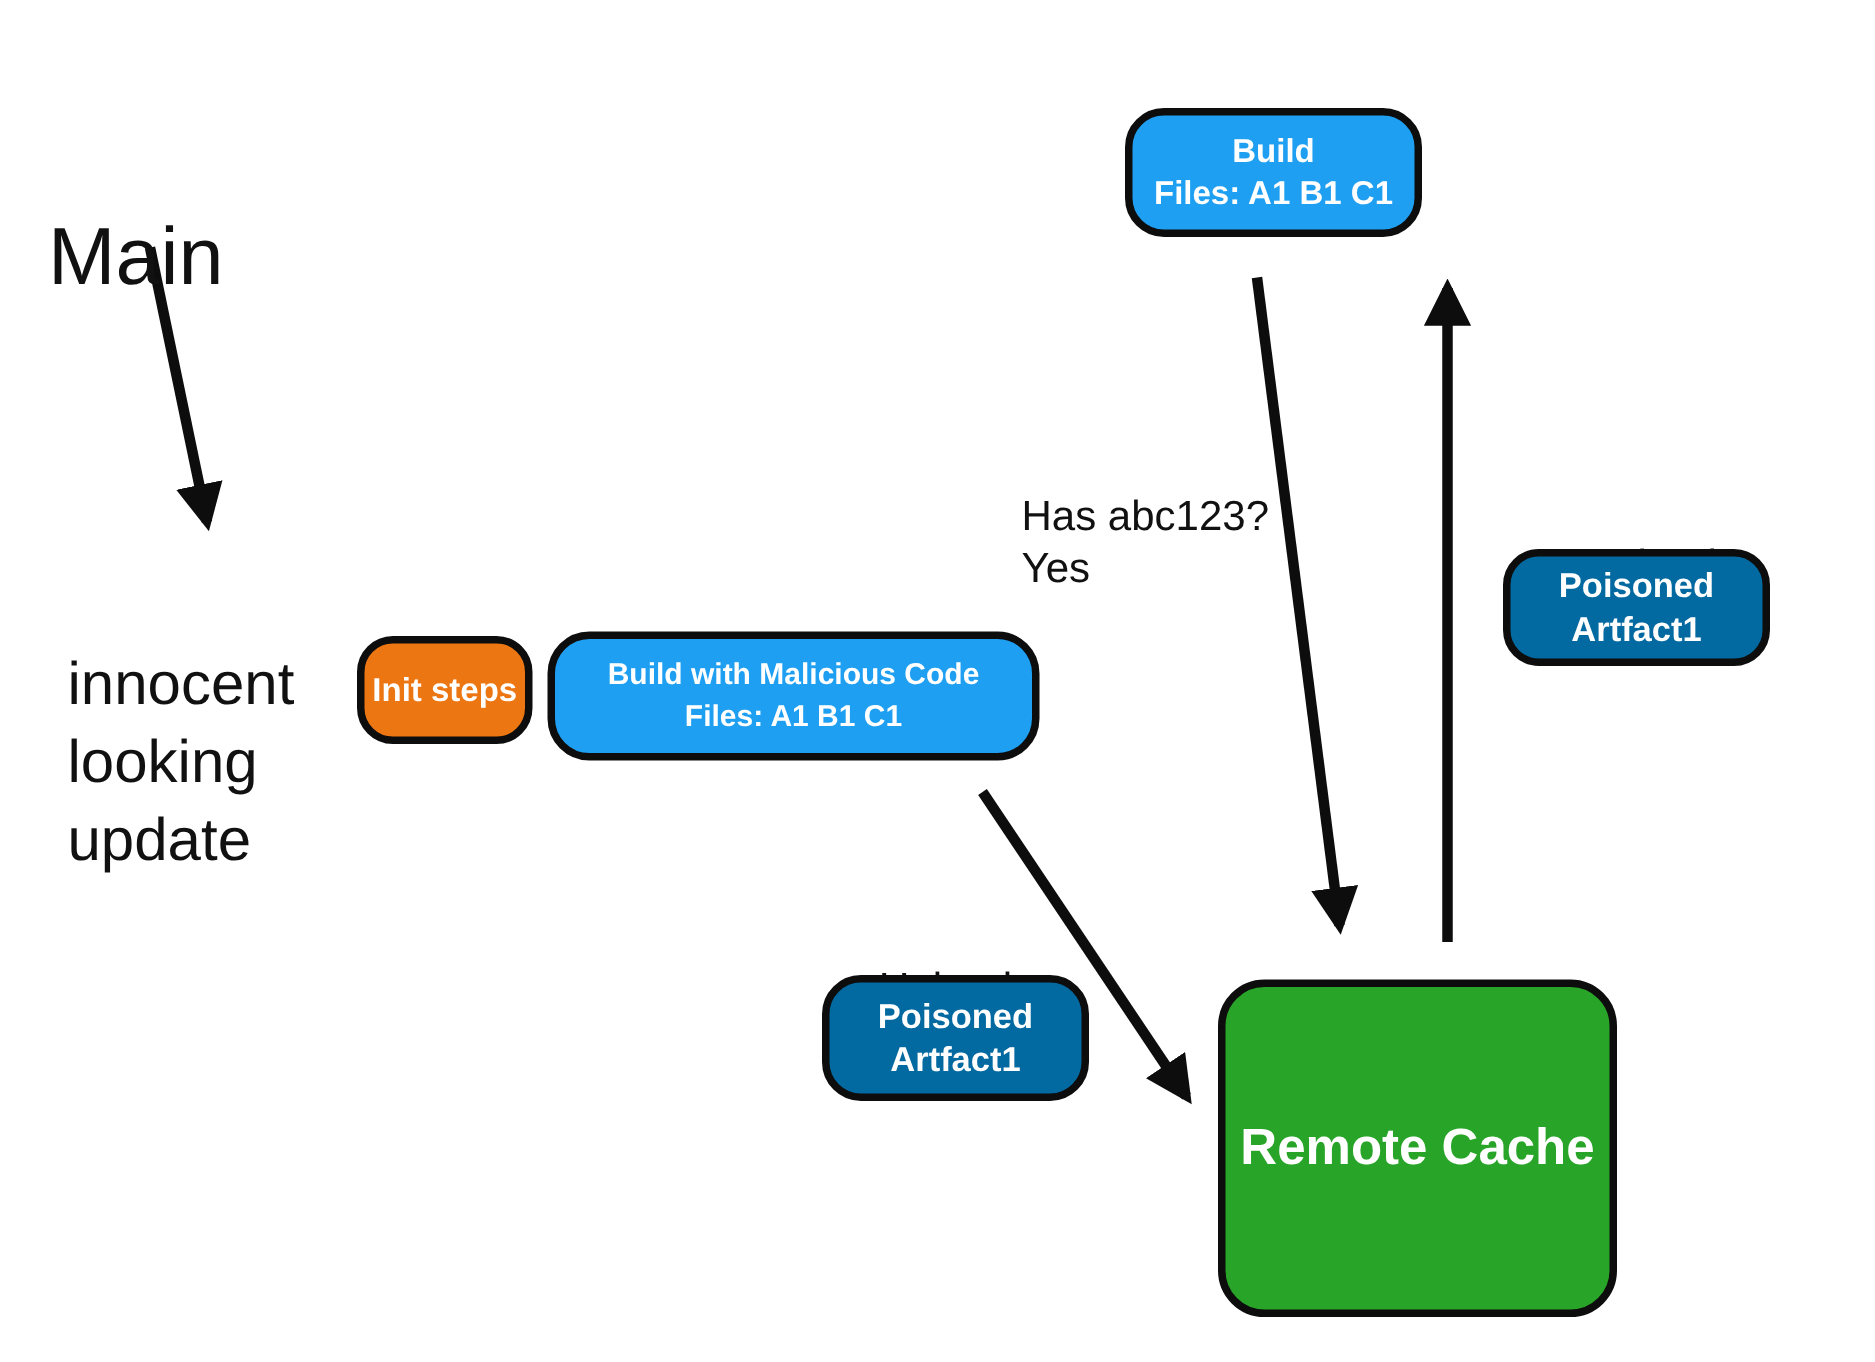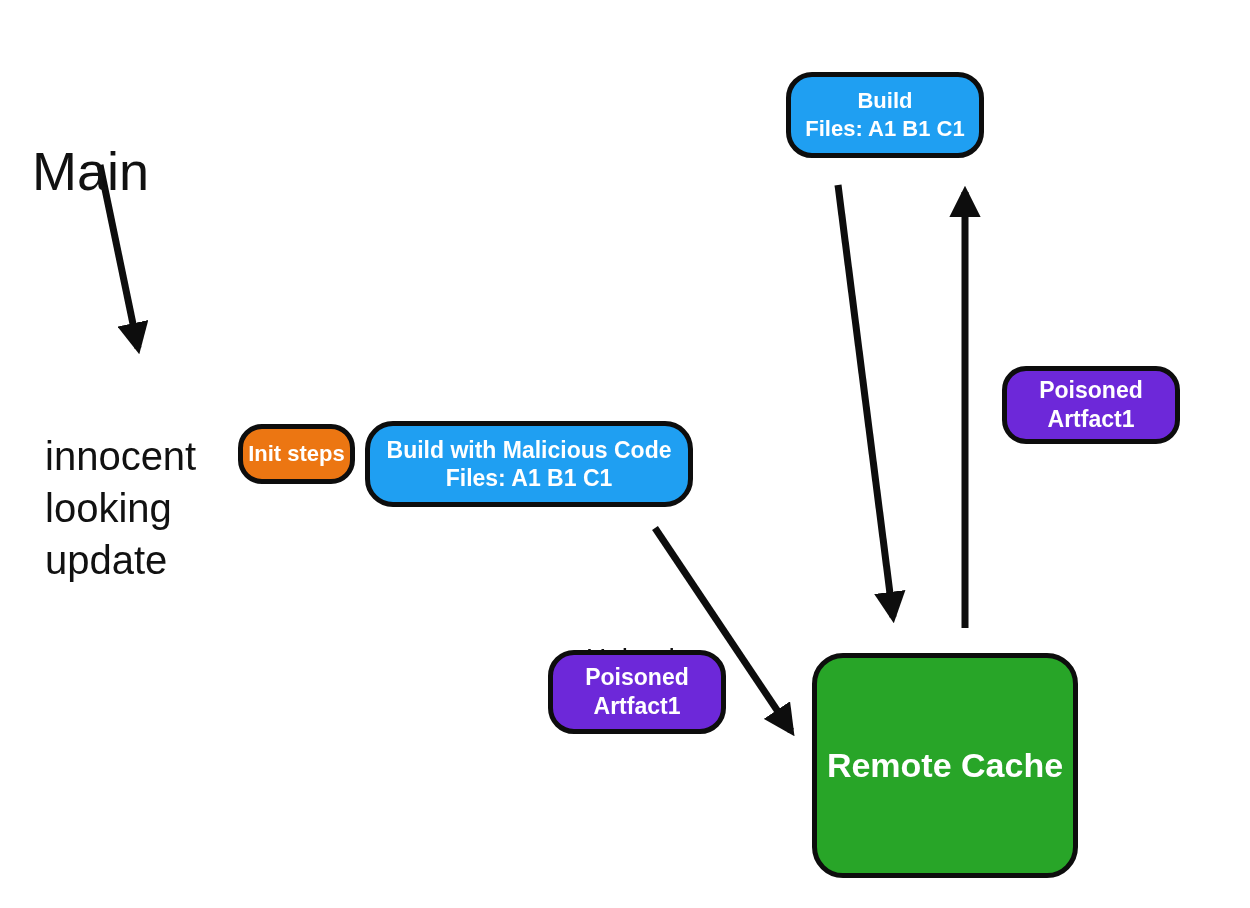--- a/index.html
+++ b/index.html
@@ -10,21 +10,21 @@
   .node{
     position:absolute;box-sizing:border-box;
     border:5px solid #0d0d0d;
     display:flex;align-items:center;justify-content:center;
     text-align:center;color:#ffffff;font-weight:bold;
   }
   .node span{white-space:pre-line;}
   .orange{background:#ec7612;}
   .blue{background:#1f9ff2;}
   .pink{background:#fb4fa6;}
-  .teal{background:#6d28d9;}
+  .teal{background:#0369a1;}
   .green{background:#28a528;}
   .flabel{
     position:absolute;color:#111111;white-space:pre-line;
   }
   .big{font-size:54px;line-height:58px;}
   .branch{font-size:40px;line-height:52px;}
   .mid{font-size:28px;line-height:35px;}
   svg.arrows{position:absolute;left:0;top:0;pointer-events:none;}
 </style>
 </head>
@@ -47,46 +47,50 @@
   <div class="flabel big" style="left:32px;top:84px;">
     <span>Main</span>
   </div>
 
   <div class="flabel branch" style="left:45px;top:378px;">
     <span>innocent
 looking
 update</span>
   </div>
 
+  <div class="flabel mid" style="left:681px;top:291px;">
+    <span>Has abc123?
+Yes</span>
+  </div>
 
   <div class="flabel mid" style="left:1020px;top:324px;">
     <span>Downloads</span>
   </div>
 
   <div class="flabel mid" style="left:586px;top:606px;">
     <span>Uploads</span>
   </div>
 
 
-  <div class="node blue" style="left:750px;top:72px;width:198px;height:86px;border-radius:26px;font-size:22px;line-height:28px;margin-left:36px;">
+  <div class="node blue" style="left:750px;top:72px;width:198px;height:86px;border-radius:26px;font-size:22px;line-height:28px;">
     <span>Build
 Files: A1 B1 C1</span>
   </div>
 
 
   <div class="node teal" style="left:1002px;top:366px;width:178px;height:78px;border-radius:24px;font-size:23px;line-height:29px;">
     <span>Poisoned
 Artfact1</span>
   </div>
 
-  <div class="node orange" style="left:238px;top:424px;width:117px;height:60px;border-radius:24px;font-size:22px;">
+  <div class="node orange" style="left:238px;top:424px;width:117px;height:72px;border-radius:24px;font-size:22px;">
     <span>Init steps</span>
   </div>
 
-  <div class="node blue" style="left:365px;top:421px;width:328px;height:86px;border-radius:28px;font-size:23px;line-height:28px;">
+  <div class="node blue" style="left:365px;top:421px;width:328px;height:86px;border-radius:28px;font-size:20px;line-height:28px;">
     <span>Build with Malicious Code
 Files: A1 B1 C1</span>
   </div>
 
   <div class="node teal" style="left:548px;top:650px;width:178px;height:84px;border-radius:26px;font-size:23px;line-height:29px;">
     <span>Poisoned
 Artfact1</span>
   </div>
 
   <div class="node green" style="left:812px;top:653px;width:266px;height:225px;border-radius:31px;font-size:34px;">

